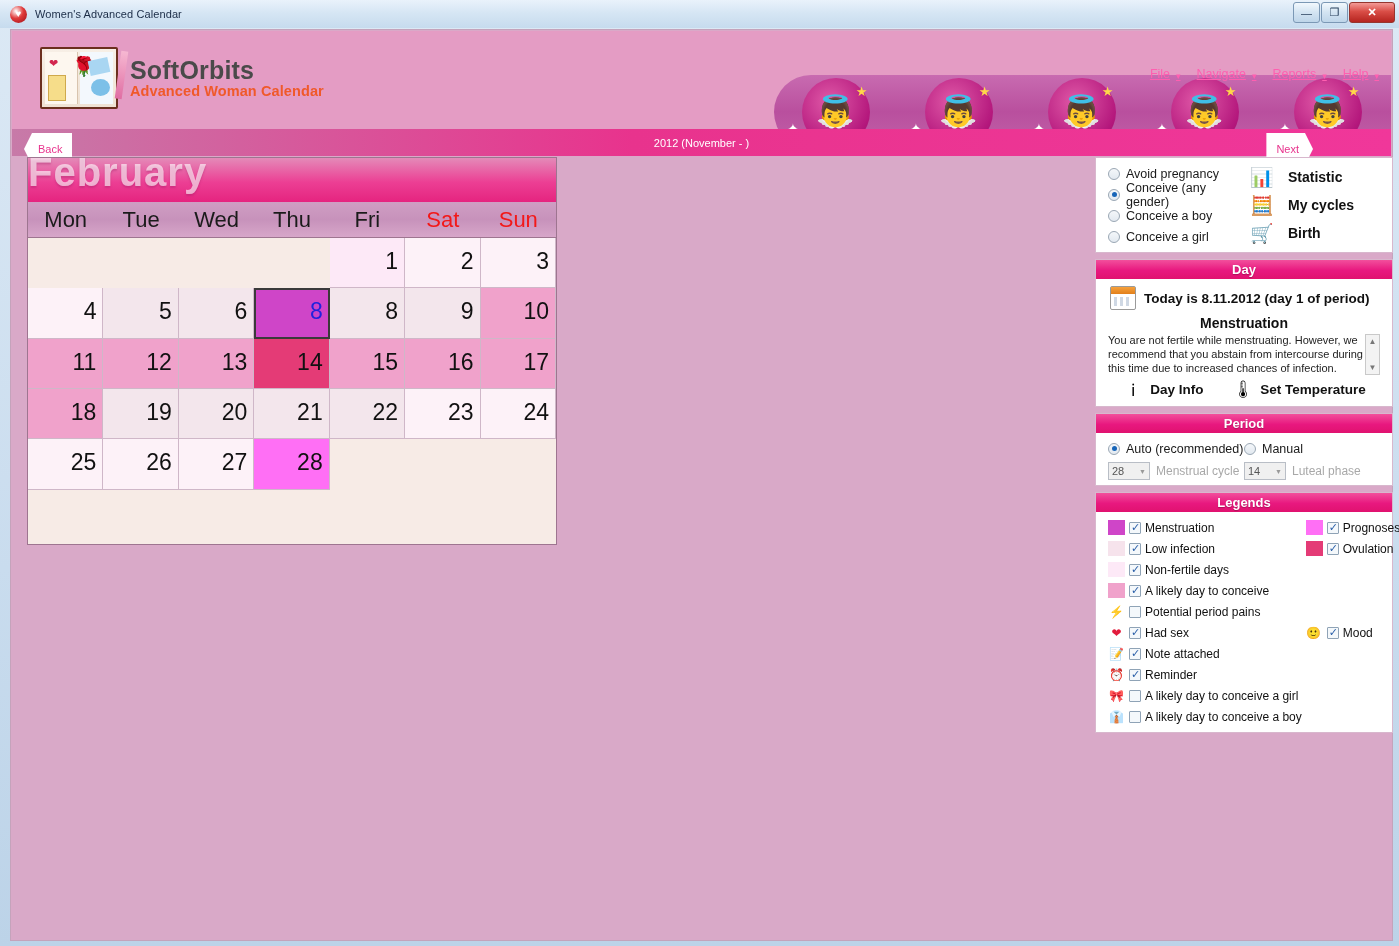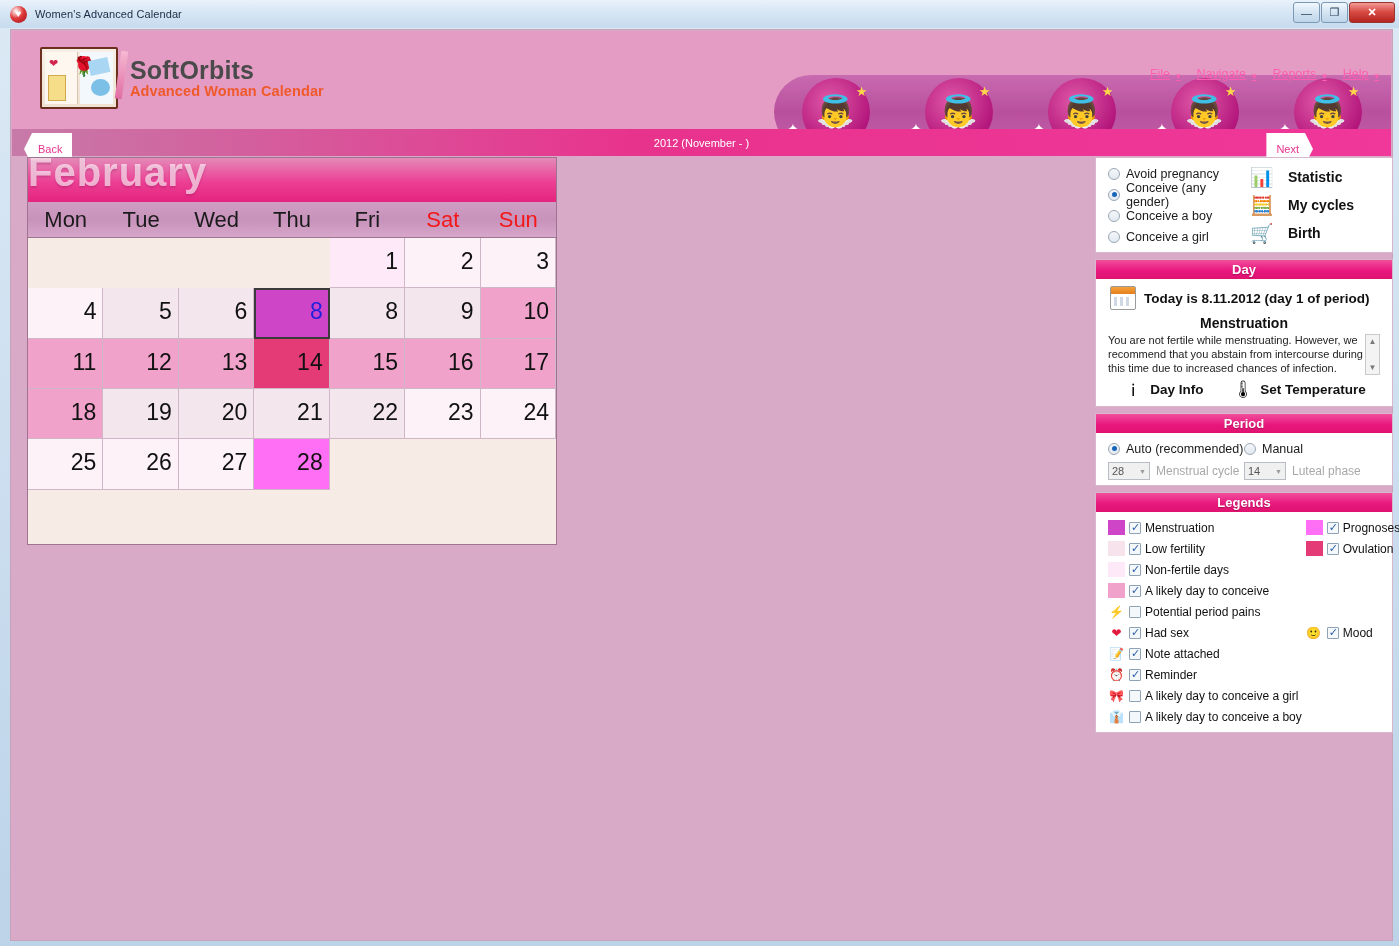--- a/index.html
+++ b/index.html
@@ -1075,21 +1075,21 @@
                 <span class="leg-lbl">Menstruation</span>
               </div>
               <div class="leg">
                 <span class="sw" style="background: rgb(255, 111, 245);"></span>
                 <span class="chk on"></span>
                 <span class="leg-lbl">Prognoses of cycle</span>
               </div>
               <div class="leg">
                 <span class="sw" style="background: rgb(246, 227, 236);"></span>
                 <span class="chk on"></span>
-                <span class="leg-lbl">Low fertility</span>
+                <span class="leg-lbl">Low infection</span>
               </div>
               <div class="leg">
                 <span class="sw" style="background: rgb(228, 59, 118);"></span>
                 <span class="chk on"></span>
                 <span class="leg-lbl">Ovulation</span>
               </div>
               <div class="leg">
                 <span class="sw" style="background: rgb(253, 233, 247);"></span>
                 <span class="chk on"></span>
                 <span class="leg-lbl">Non-fertile days</span>

